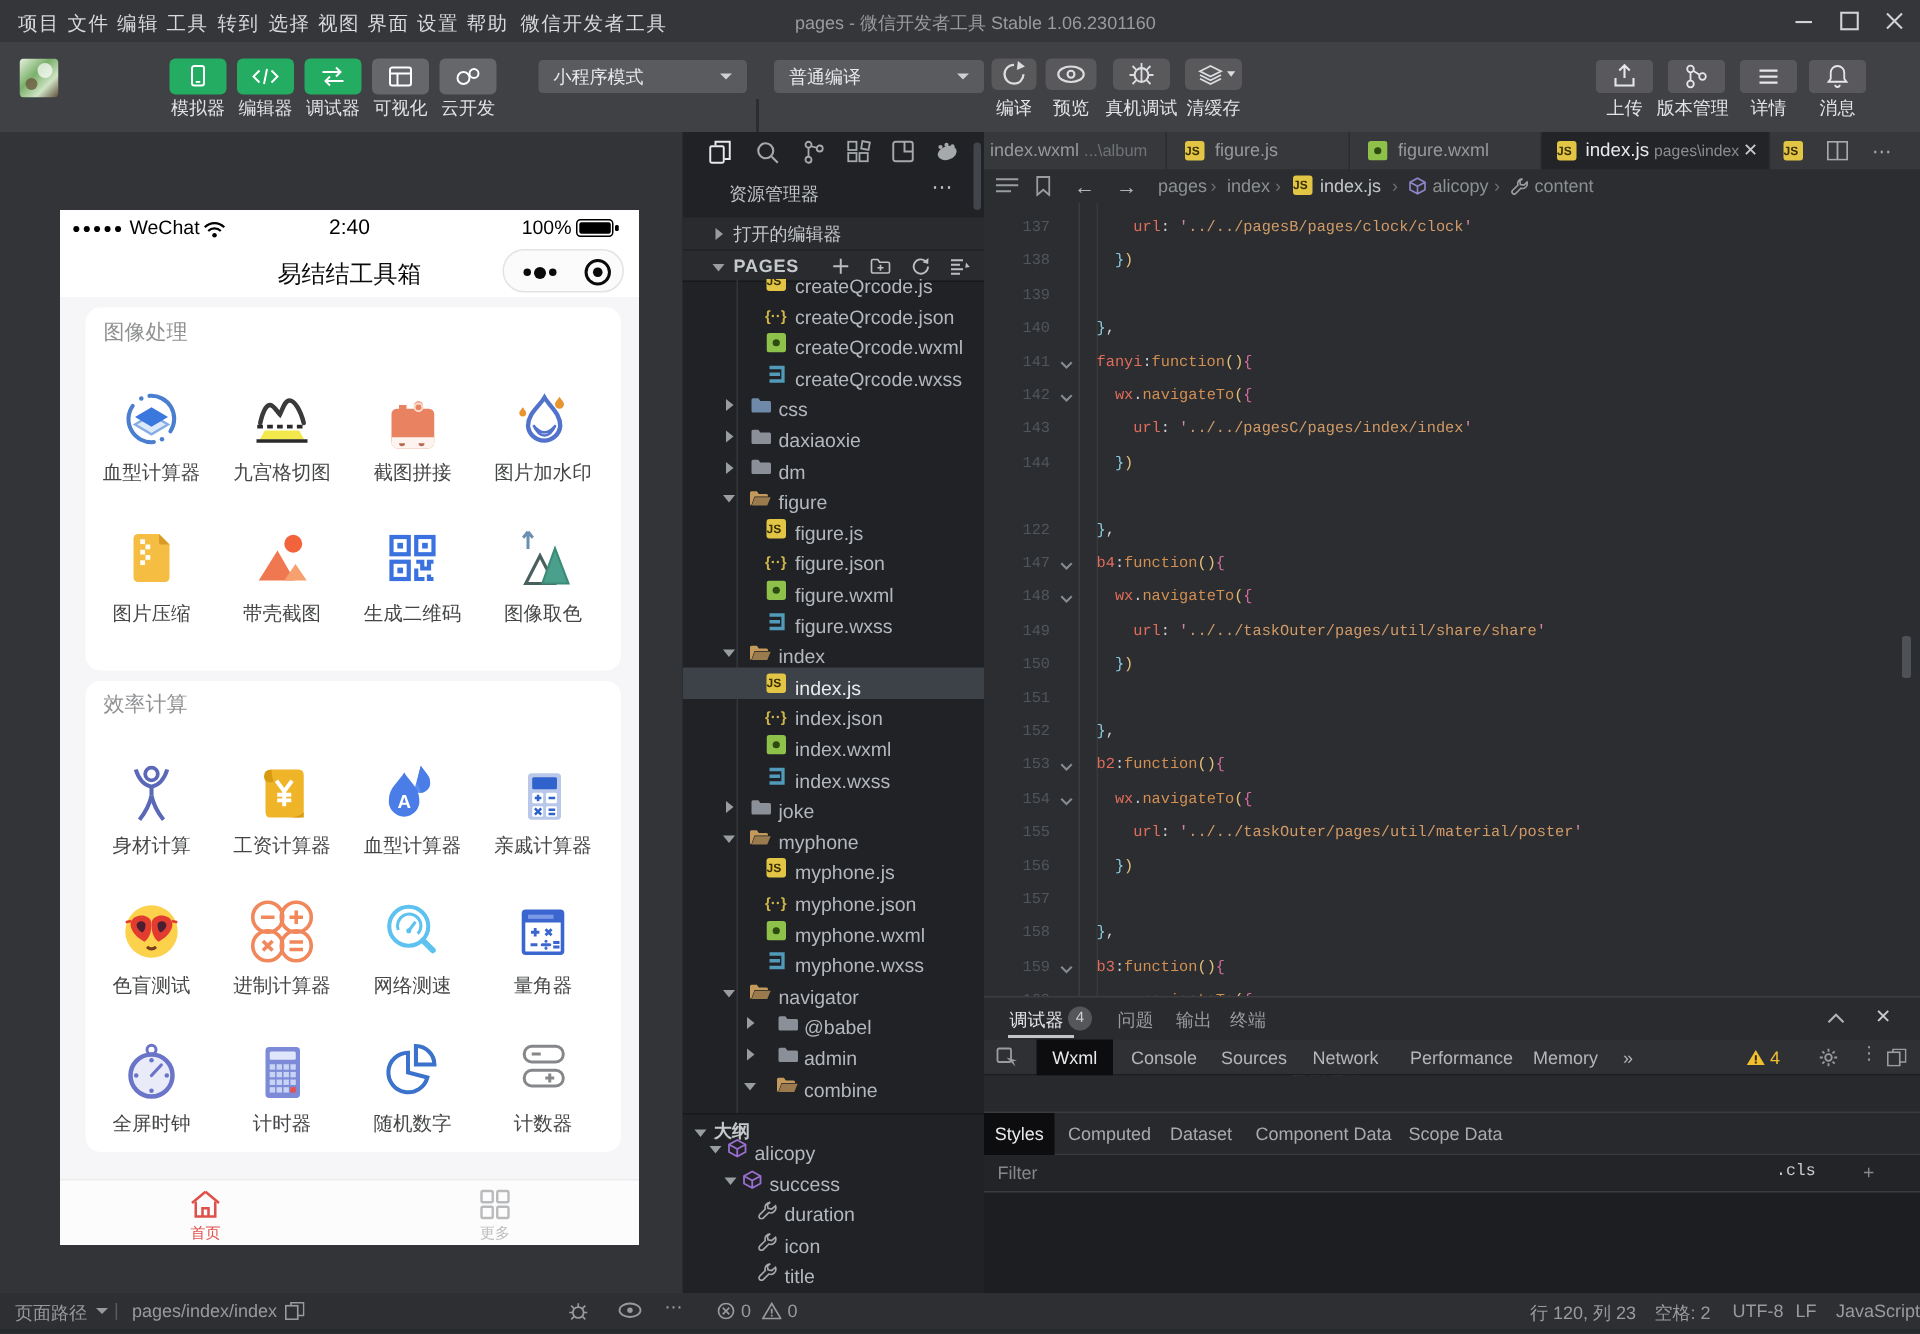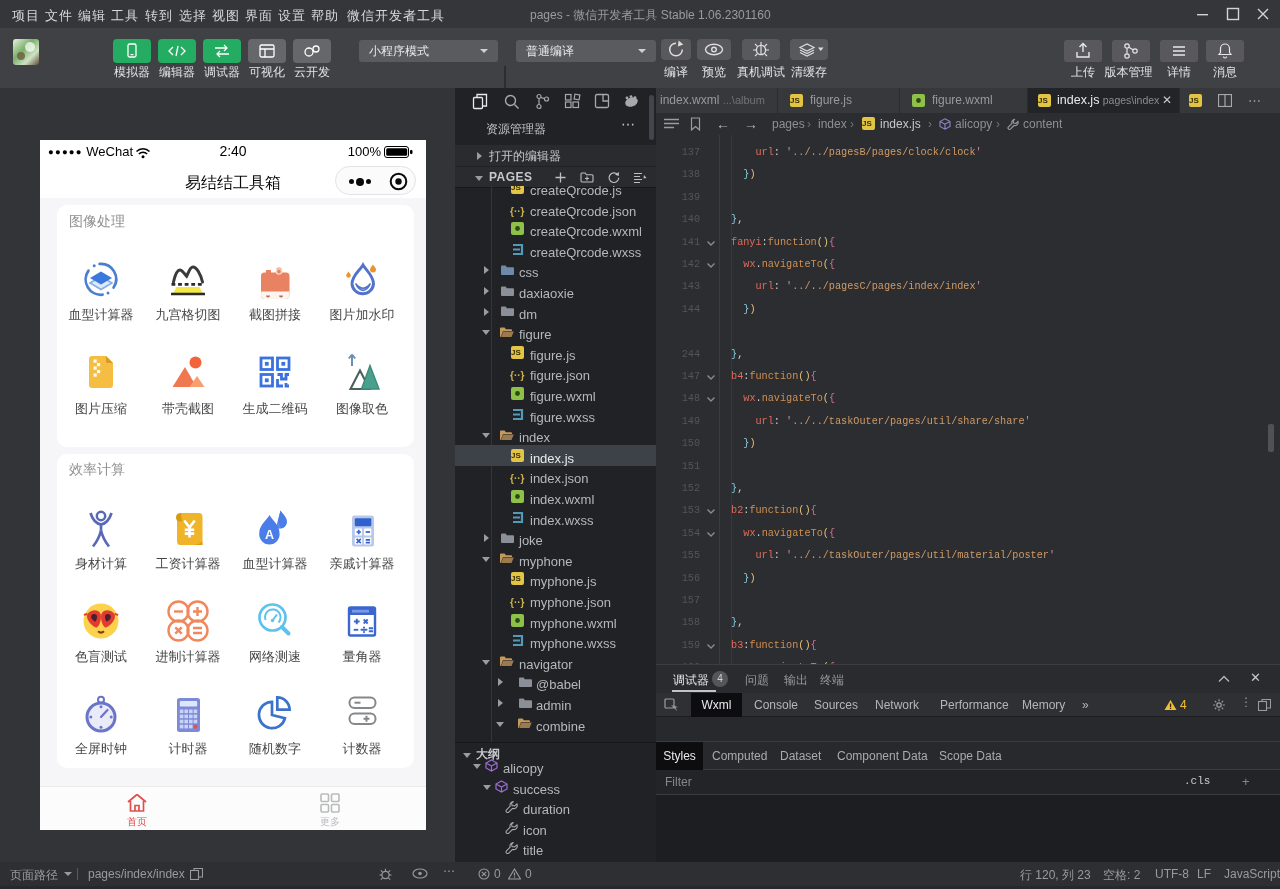--- a/index.html
+++ b/index.html
@@ -744,21 +744,21 @@
       <div class="cl" style="top:51.8px;"><span class="ln">139</span><span class="cd"></span></div>
       <div class="cl" style="top:74.2px;"><span class="ln">140</span><span class="cd">  <span class="cyn">}</span><span class="wht">,</span></span></div>
       <div class="cl" style="top:96.6px;"><span class="ln">141</span><svg class="chevsvg" style="position:absolute;left:50px;top:8px;" width="10" height="7">
             <path d="M1.5 1.5 L5 5 L8.5 1.5" fill="none" stroke="#878c90" stroke-width="1.4"></path>
           </svg><span class="cd">  <span class="red">fanyi</span><span class="wht">:</span><span class="orn">function</span><span class="yel">()</span><span class="pnk">{</span></span></div>
       <div class="cl" style="top:119.0px;"><span class="ln">142</span><svg class="chevsvg" style="position:absolute;left:50px;top:8px;" width="10" height="7">
             <path d="M1.5 1.5 L5 5 L8.5 1.5" fill="none" stroke="#878c90" stroke-width="1.4"></path>
           </svg><span class="cd">    <span class="red">wx</span><span class="wht">.</span><span class="orn">navigateTo</span><span class="yel">(</span><span class="pnk">{</span></span></div>
       <div class="cl" style="top:141.4px;"><span class="ln">143</span><span class="cd">      <span class="red">url</span><span class="wht">: </span><span class="qt">'</span><span class="str">../../pagesC/pages/index/index</span><span class="qt">'</span></span></div>
       <div class="cl" style="top:163.8px;"><span class="ln">144</span><span class="cd">    <span class="cyn">}</span><span class="yel">)</span></span></div>
-      <div class="cl" style="top:208.6px;"><span class="ln">244</span><span class="cd">  <span class="cyn">}</span><span class="wht">,</span></span></div>
+      <div class="cl" style="top:208.6px;"><span class="ln">122</span><span class="cd">  <span class="cyn">}</span><span class="wht">,</span></span></div>
       <div class="cl" style="top:231.0px;"><span class="ln">147</span><svg class="chevsvg" style="position:absolute;left:50px;top:8px;" width="10" height="7">
             <path d="M1.5 1.5 L5 5 L8.5 1.5" fill="none" stroke="#878c90" stroke-width="1.4"></path>
           </svg><span class="cd">  <span class="red">b4</span><span class="wht">:</span><span class="orn">function</span><span class="yel">()</span><span class="pnk">{</span></span></div>
       <div class="cl" style="top:253.4px;"><span class="ln">148</span><svg class="chevsvg" style="position:absolute;left:50px;top:8px;" width="10" height="7">
             <path d="M1.5 1.5 L5 5 L8.5 1.5" fill="none" stroke="#878c90" stroke-width="1.4"></path>
           </svg><span class="cd">    <span class="red">wx</span><span class="wht">.</span><span class="orn">navigateTo</span><span class="yel">(</span><span class="pnk">{</span></span></div>
       <div class="cl" style="top:275.8px;"><span class="ln">149</span><span class="cd">      <span class="red">url</span><span class="wht">: </span><span class="qt">'</span><span class="str">../../taskOuter/pages/util/share/share</span><span class="qt">'</span></span></div>
       <div class="cl" style="top:298.2px;"><span class="ln">150</span><span class="cd">    <span class="cyn">}</span><span class="yel">)</span></span></div>
       <div class="cl" style="top:320.6px;"><span class="ln">151</span><span class="cd"></span></div>
       <div class="cl" style="top:343.0px;"><span class="ln">152</span><span class="cd">  <span class="cyn">}</span><span class="wht">,</span></span></div>

